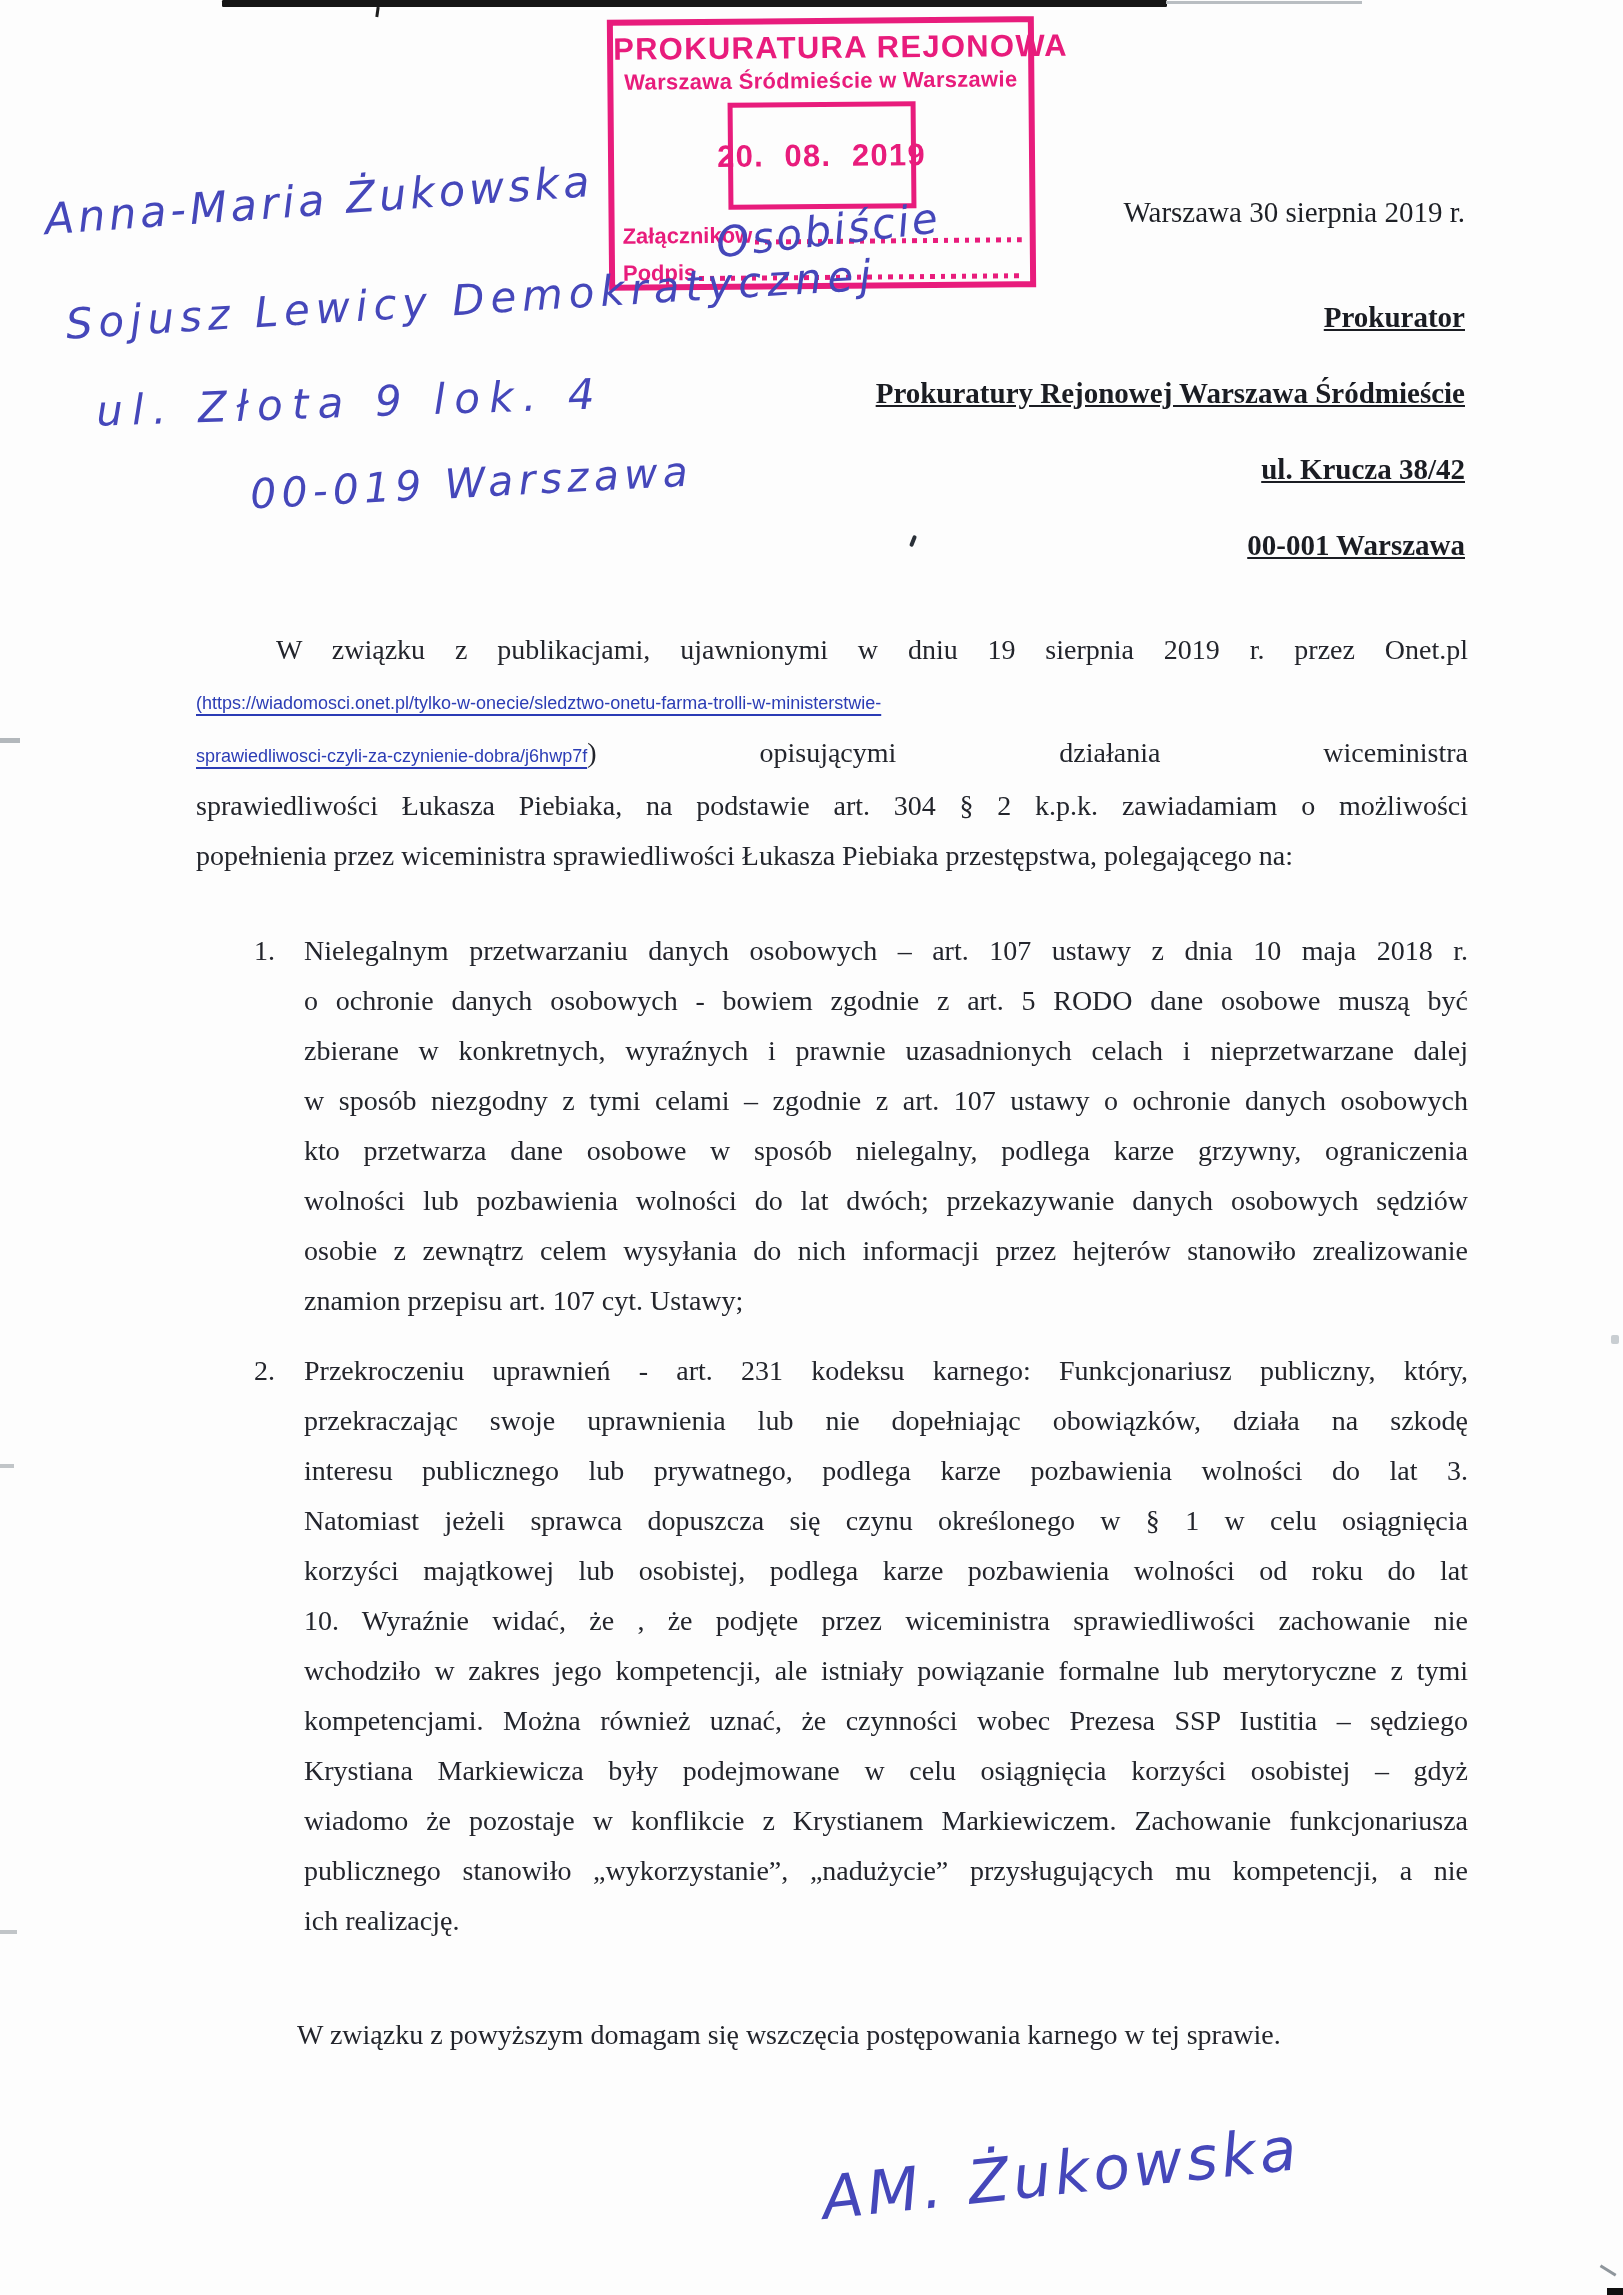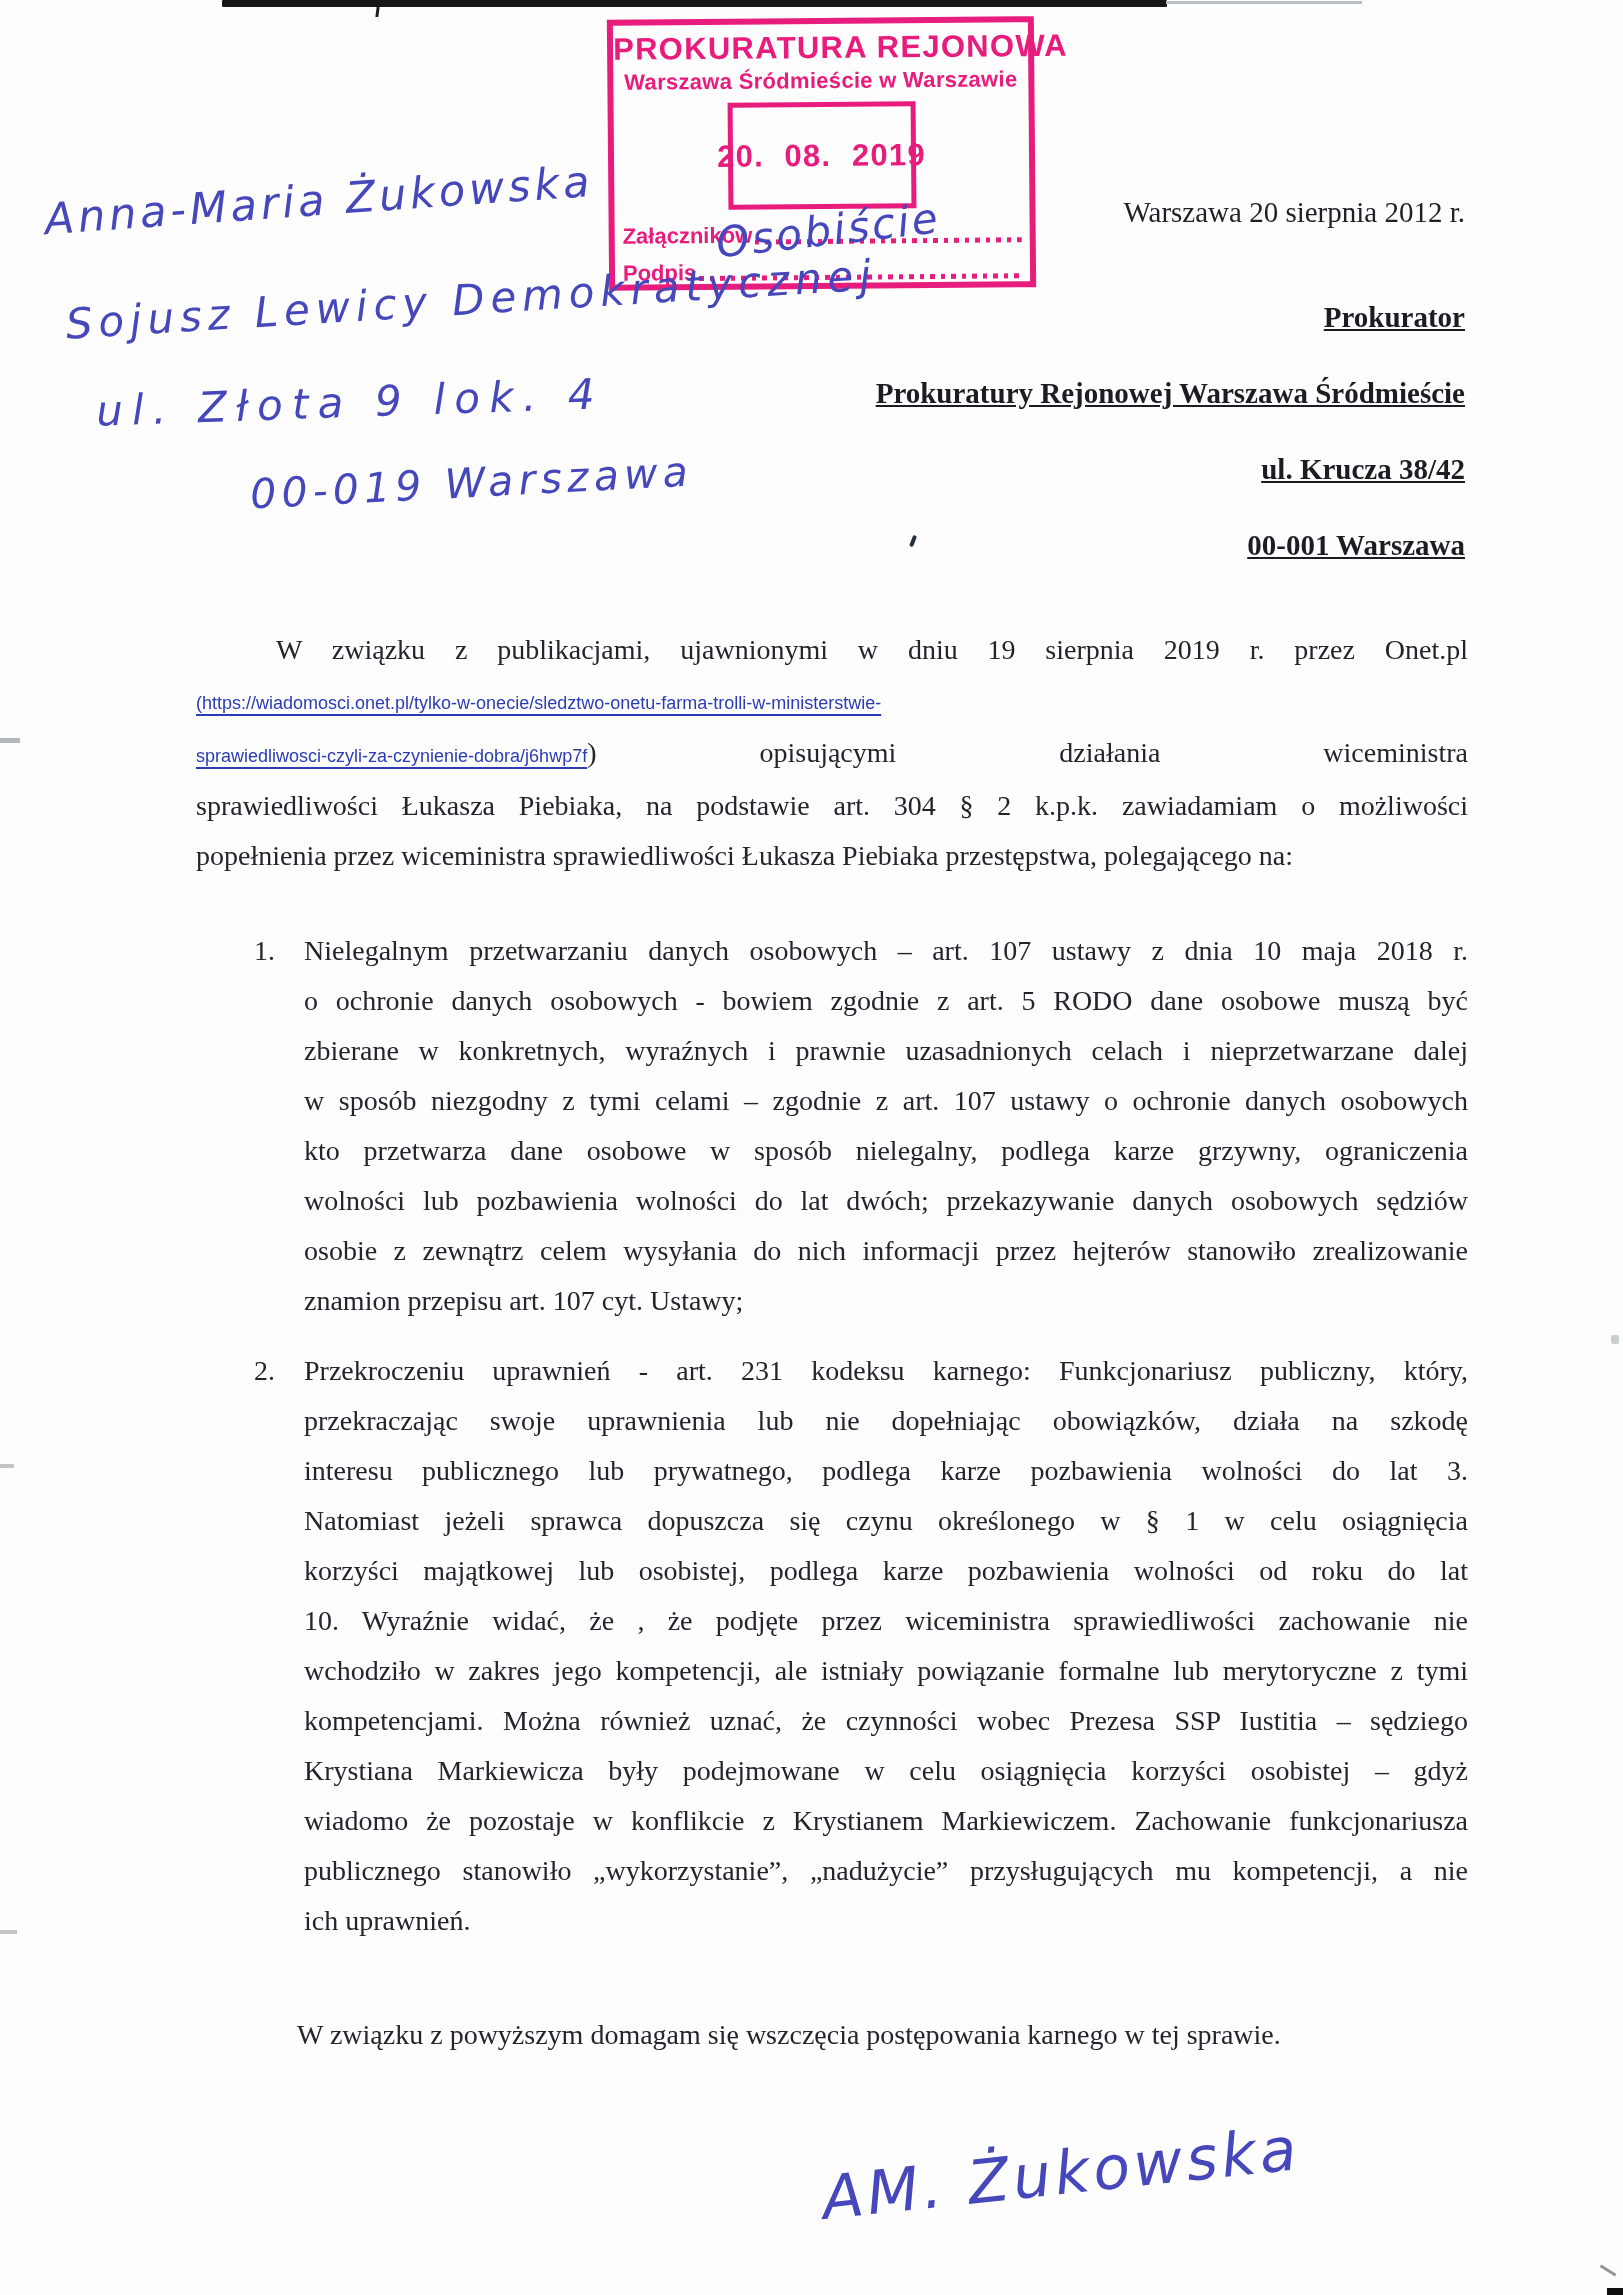--- a/index.html
+++ b/index.html
@@ -102,21 +102,21 @@
     </div>
     <div class="osobiscie hand">Osobiście</div>
   </div>
 
   <div class="sender-line hand s1">Anna-Maria Żukowska</div>
   <div class="sender-line hand s2">Sojusz Lewicy Demokratycznej</div>
   <div class="sender-line hand s3">ul. Złota 9 lok. 4</div>
   <div class="sender-line hand s4">00-019 Warszawa</div>
 
   <div class="recipient">
-    <div class="r-date">Warszawa 20 sierpnia 2012 r.</div>
+    <div class="r-date">Warszawa 30 sierpnia 2019 r.</div>
     <div class="r-lines">
         <div class="tline">Prokurator</div>
         <div class="tline">Prokuratury Rejonowej Warszawa Śródmieście</div>
         <div class="tline">ul. Krucza 38/42</div>
         <div class="tline tlast">00-001 Warszawa</div>
       </div>
   </div>
 
   <div class="body-block para1">
     <div class="tline indent">W związku z publikacjami, ujawnionymi w dniu 19 sierpnia 2019 r. przez Onet.pl</div>
@@ -147,21 +147,21 @@
           <div class="tline">przekraczając swoje uprawnienia lub nie dopełniając obowiązków, działa na szkodę</div>
           <div class="tline">interesu publicznego lub prywatnego, podlega karze pozbawienia wolności do lat 3.</div>
           <div class="tline">Natomiast jeżeli sprawca dopuszcza się czynu określonego w § 1 w celu osiągnięcia</div>
           <div class="tline">korzyści majątkowej lub osobistej, podlega karze pozbawienia wolności od roku do lat</div>
           <div class="tline">10. Wyraźnie widać, że , że podjęte przez wiceministra sprawiedliwości zachowanie nie</div>
           <div class="tline">wchodziło w zakres jego kompetencji, ale istniały powiązanie formalne lub merytoryczne z tymi</div>
           <div class="tline">kompetencjami. Można również uznać, że czynności wobec Prezesa SSP Iustitia – sędziego</div>
           <div class="tline">Krystiana Markiewicza były podejmowane w celu osiągnięcia korzyści osobistej – gdyż</div>
           <div class="tline">wiadomo że pozostaje w konflikcie z Krystianem Markiewiczem. Zachowanie funkcjonariusza</div>
           <div class="tline">publicznego stanowiło „wykorzystanie”, „nadużycie” przysługujących mu kompetencji, a nie</div>
-          <div class="tline tlast">ich uprawnień.</div>
+          <div class="tline tlast">ich realizację.</div>
         </div>
     </div>
   </div>
 
   <div class="body-block closing">
     <div class="tline tlast">W związku z powyższym domagam się wszczęcia postępowania karnego w tej sprawie.</div>
   </div>
 
   <div class="signature hand">AM. Żukowska</div>
 

